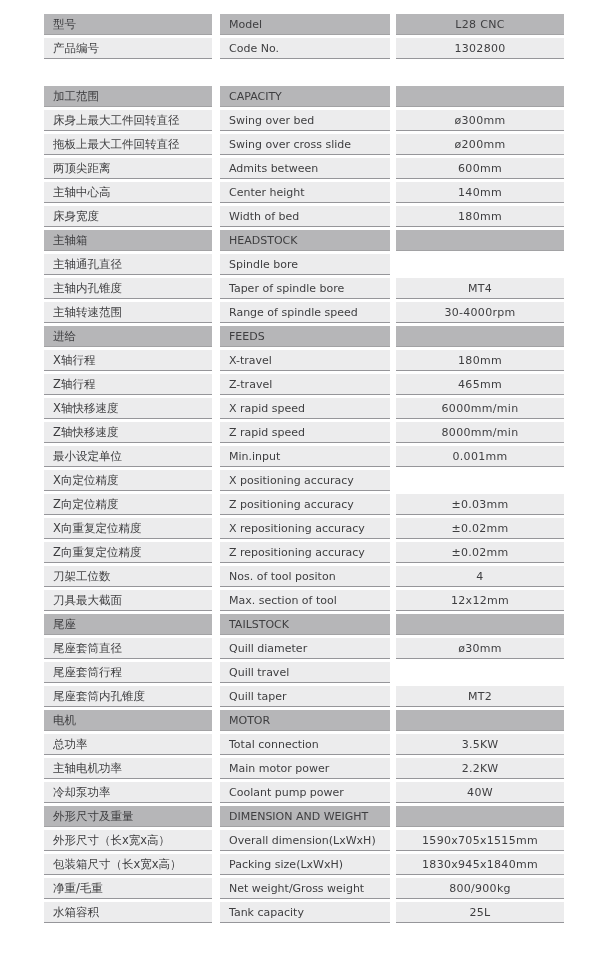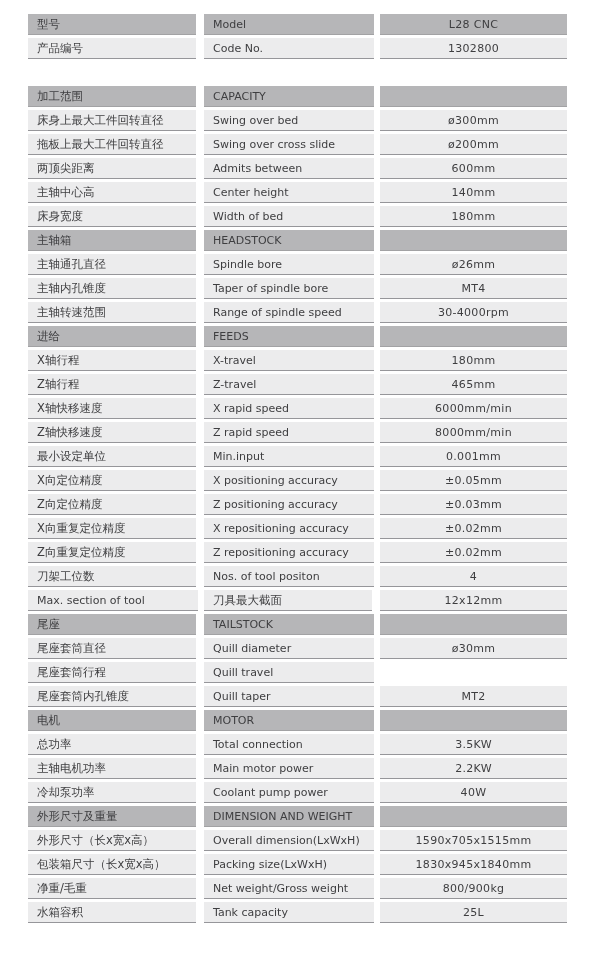--- a/index.html
+++ b/index.html
@@ -9,21 +9,21 @@
   }
   body {
     width: 613px;
     height: 969px;
     position: relative;
     font-family: "DejaVu Sans", "Liberation Sans", sans-serif;
     overflow: hidden;
   }
   .spec-table {
     position: absolute;
-    left: 28px;
+    left: 44px;
     top: 14px;
     width: 563px;
   }
   .row {
     display: flex;
     height: 24px;
   }
   .cell {
     box-sizing: border-box;
     height: 21px;
@@ -41,21 +41,21 @@
     margin-right: 8px;
     padding-left: 9px;
     font-size: 11.5px;
   }
   .c2 {
     width: 170px;
     margin-right: 6px;
     padding-left: 9px;
   }
   .c3 {
-    width: 187px;
+    width: 168px;
     justify-content: center;
     letter-spacing: 0.3px;
   }
   .row.section .cell {
     background: var(--section-bg, #b6b6b8);
     border-bottom-color: var(--section-border, #a2a2a4);
   }
   .row.spacer .cell {
     background: transparent;
     border-bottom-color: transparent;
@@ -122,21 +122,20 @@
 
     <div class="row section">
       <div class="cell c1">主轴箱</div>
       <div class="cell c2">HEADSTOCK</div>
       <div class="cell c3"></div>
     </div>
 
     <div class="row data">
       <div class="cell c1">主轴通孔直径</div>
       <div class="cell c2">Spindle bore</div>
-      <div class="cell c3">ø26mm</div>
     </div>
 
     <div class="row data">
       <div class="cell c1">主轴内孔锥度</div>
       <div class="cell c2">Taper of spindle bore</div>
       <div class="cell c3">MT4</div>
     </div>
 
     <div class="row data">
       <div class="cell c1">主轴转速范围</div>
@@ -176,21 +175,20 @@
 
     <div class="row data">
       <div class="cell c1">最小设定单位</div>
       <div class="cell c2">Min.input</div>
       <div class="cell c3">0.001mm</div>
     </div>
 
     <div class="row data">
       <div class="cell c1">X向定位精度</div>
       <div class="cell c2">X positioning accuracy</div>
-      <div class="cell c3">±0.05mm</div>
     </div>
 
     <div class="row data">
       <div class="cell c1">Z向定位精度</div>
       <div class="cell c2">Z positioning accuracy</div>
       <div class="cell c3">±0.03mm</div>
     </div>
 
     <div class="row data">
       <div class="cell c1">X向重复定位精度</div>
@@ -204,22 +202,22 @@
       <div class="cell c3">±0.02mm</div>
     </div>
 
     <div class="row data">
       <div class="cell c1">刀架工位数</div>
       <div class="cell c2">Nos. of tool positon</div>
       <div class="cell c3">4</div>
     </div>
 
     <div class="row data">
+      <div class="cell c1">刀具最大截面</div>
       <div class="cell c2">Max. section of tool</div>
-      <div class="cell c1">刀具最大截面</div>
       <div class="cell c3">12x12mm</div>
     </div>
 
     <div class="row section">
       <div class="cell c1">尾座</div>
       <div class="cell c2">TAILSTOCK</div>
       <div class="cell c3"></div>
     </div>
 
     <div class="row data">

